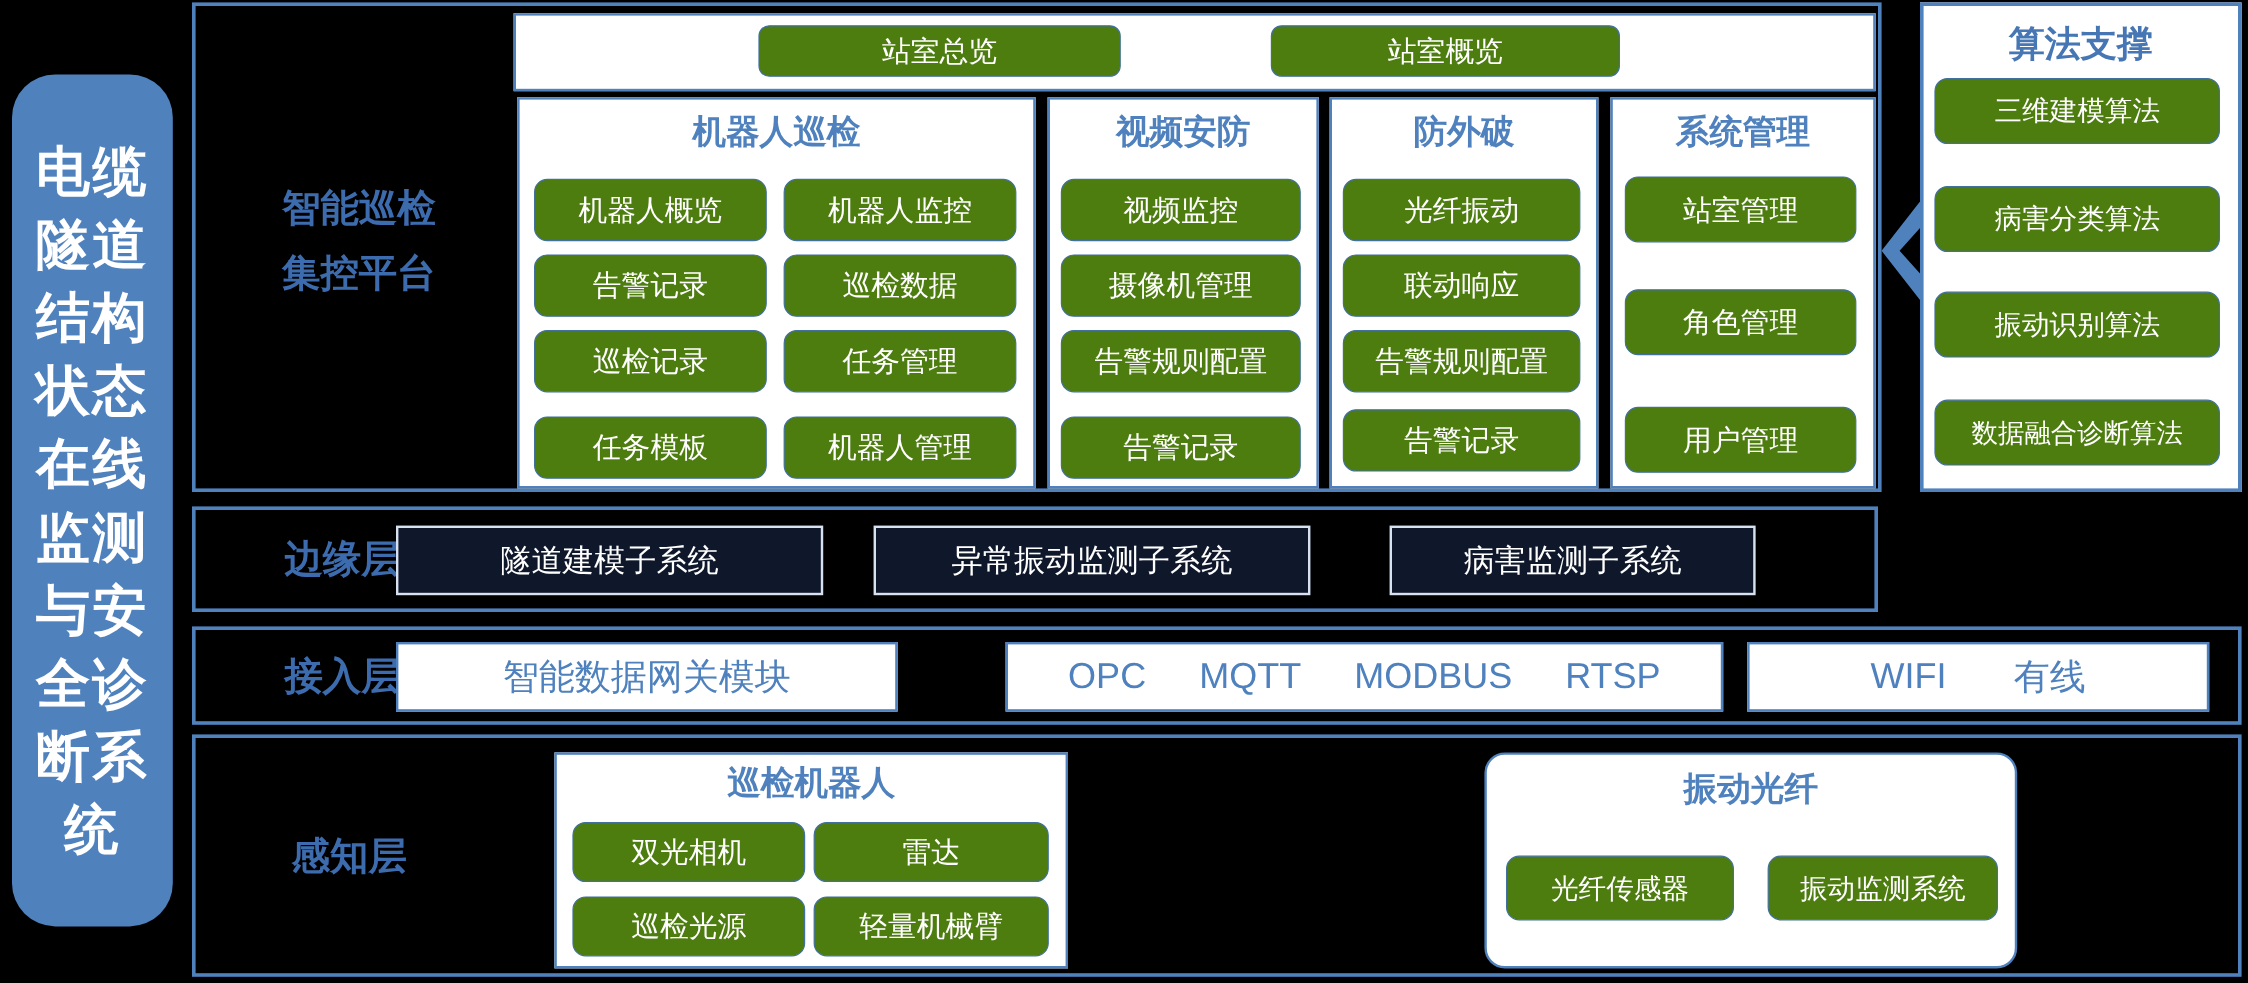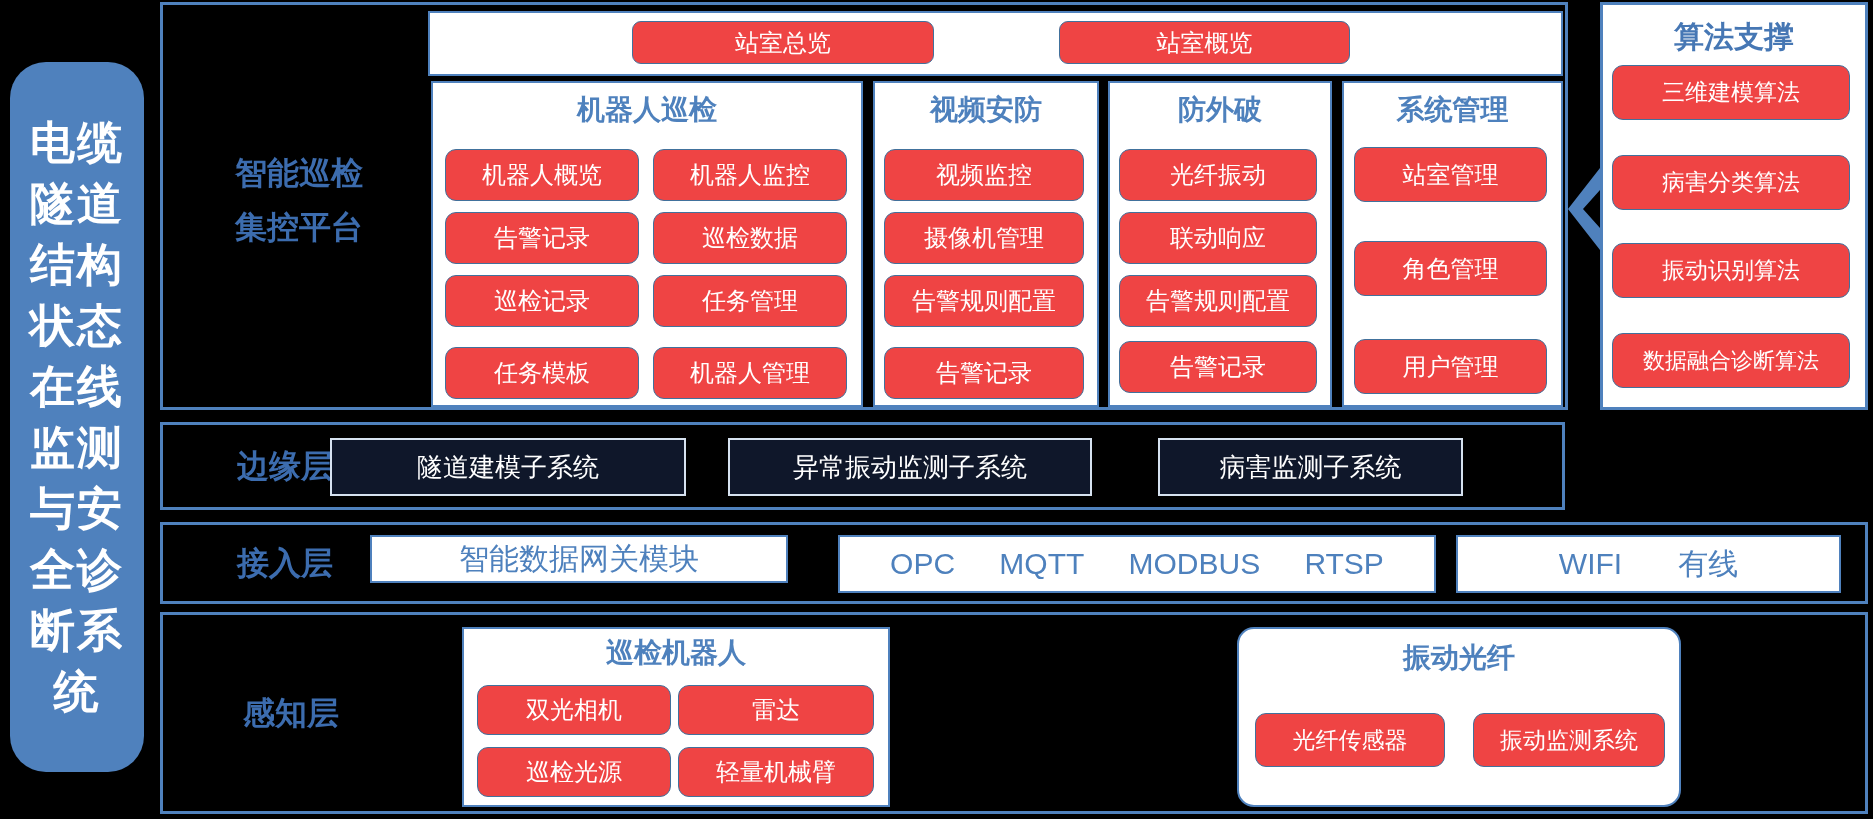--- a/index.html
+++ b/index.html
@@ -24,21 +24,21 @@
     color:#3c6cae;font-weight:bold;font-size:32px;line-height:40px;white-space:nowrap;margin-left:44px;
   }
   
   .panel{background:#fff;border:2px solid #4f81bd;}
   .panel-title{
     text-align:center;color:#4e81bd;font-size:28px;font-weight:bold;padding-top:8px;
     white-space:nowrap;
   }
   
   .btn{
-    background:#ef4444;border:1px solid #41719c;border-radius:11px;
+    background:#4d7c0f;border:1px solid #41719c;border-radius:11px;
     color:#fff;display:flex;align-items:center;justify-content:center;
     font-size:24px;white-space:nowrap;box-sizing:border-box;
   }
   
   .edge-box{
     background:#0f172a;border:2px solid #d6e2f0;
     color:#fff;display:flex;align-items:center;justify-content:center;
     font-size:26px;font-weight:normal;white-space:nowrap;box-sizing:border-box;
   }
   
@@ -128,21 +128,21 @@
 
 <div class="abs frame" style="left:160px;top:422px;width:1399px;height:82px;">
   <div class="abs layer-label" style="left:30px;top:0;height:100%;display:flex;align-items:center;">边缘层</div>
   <div class="abs edge-box" style="left:167px;top:13px;width:356px;height:58px;">隧道建模子系统</div>
   <div class="abs edge-box" style="left:565px;top:13px;width:364px;height:58px;">异常振动监测子系统</div>
   <div class="abs edge-box" style="left:995px;top:13px;width:305px;height:58px;">病害监测子系统</div>
 </div>
 
 <div class="abs frame" style="left:160px;top:522px;width:1702px;height:76px;">
   <div class="abs layer-label" style="left:30px;top:0;height:100%;display:flex;align-items:center;">接入层</div>
-  <div class="abs access-box" style="left:167px;top:10px;width:418px;height:48px;margin-left:40px;">智能数据网关模块</div>
+  <div class="abs access-box" style="left:167px;top:10px;width:418px;height:58px;">智能数据网关模块</div>
   <div class="abs access-box" style="left:675px;top:10px;width:598px;height:58px;justify-content:space-around;padding:0 28px;">
     <span>OPC</span>
     <span>MQTT</span>
     <span>MODBUS</span>
     <span>RTSP</span>
   </div>
   <div class="abs access-box" style="left:1293px;top:10px;width:385px;height:58px;gap:56px;">
     <span>WIFI</span>
     <span>有线</span>
   </div>

